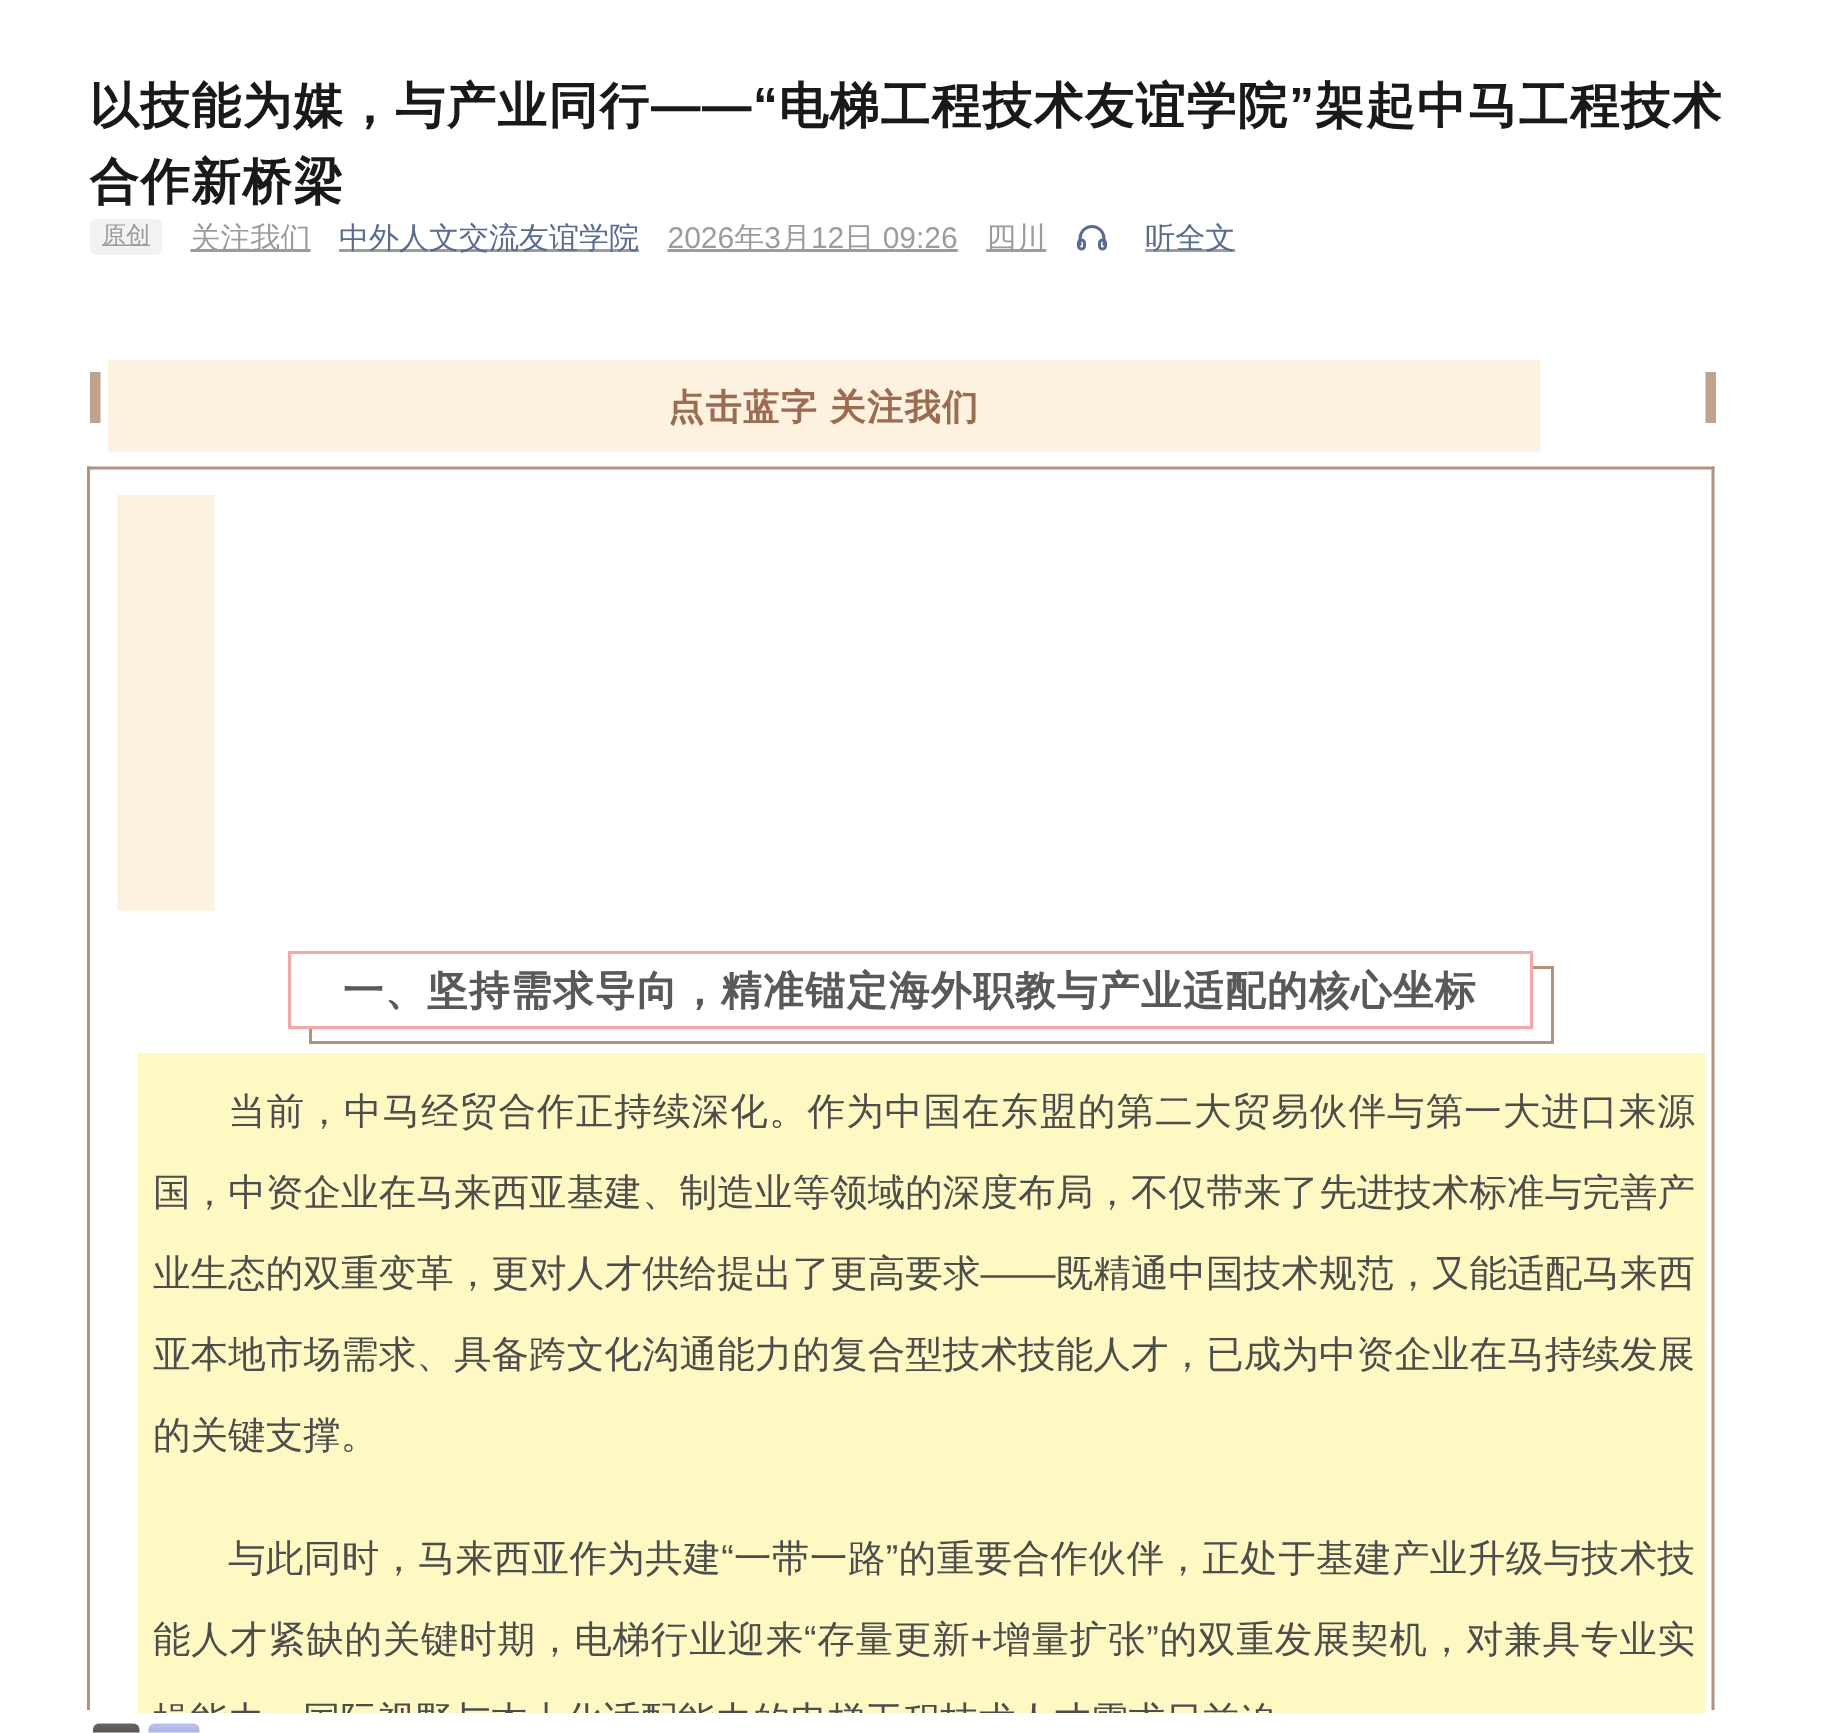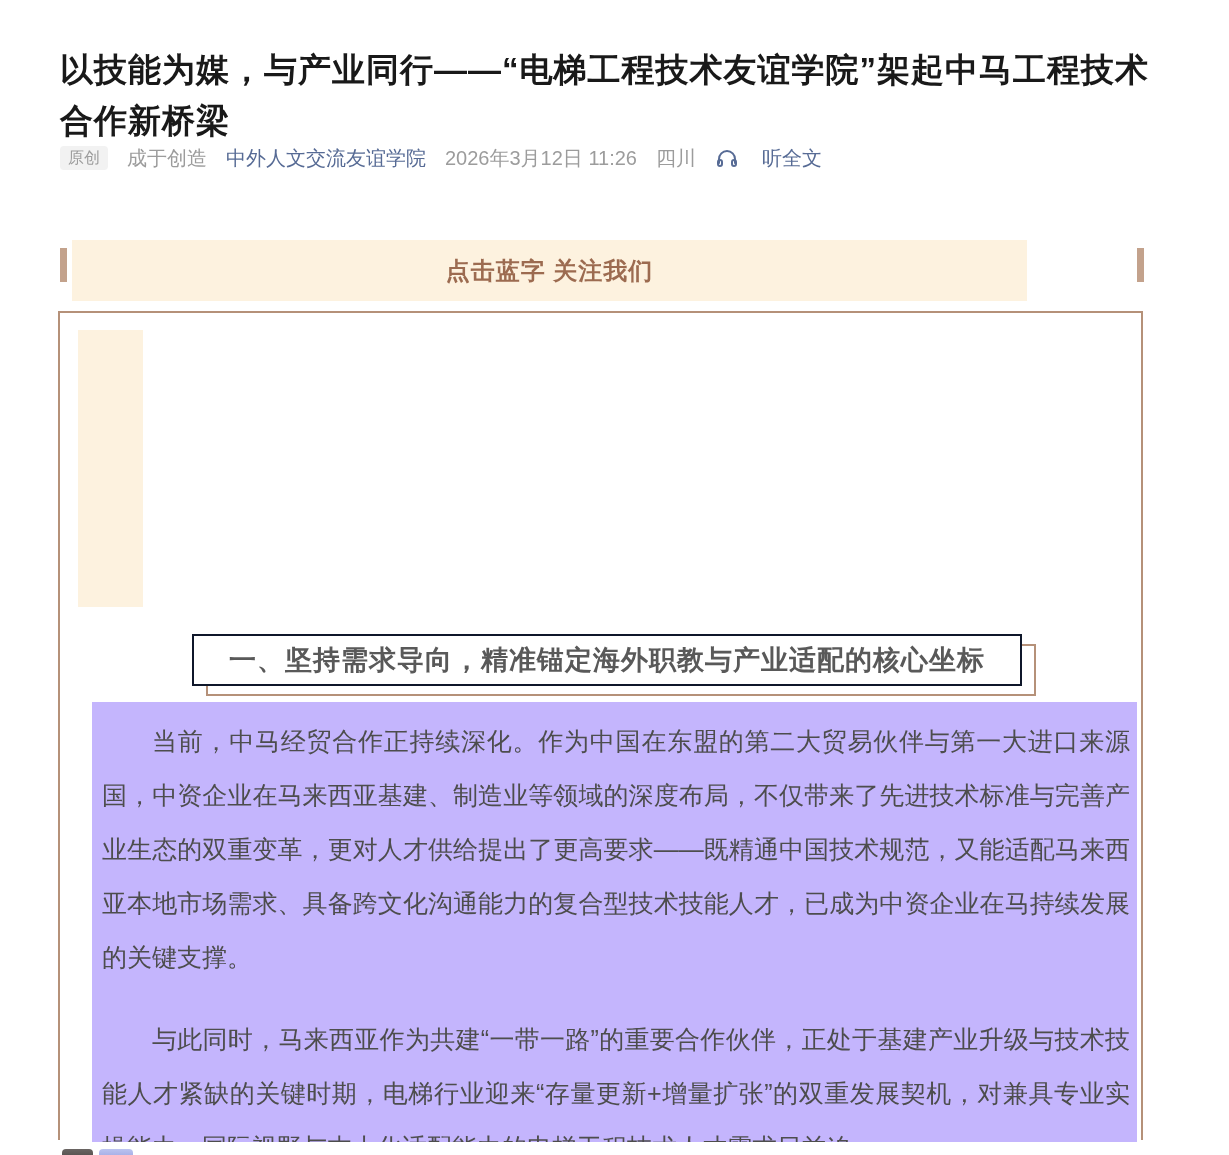--- a/index.html
+++ b/index.html
@@ -9,21 +9,21 @@
     font-family:"Liberation Sans","DejaVu Sans",sans-serif;
   }
   .title{
     position:absolute;left:60px;top:22px;width:1095px;
     font-size:33px;font-weight:700;line-height:51px;color:#191919;
     letter-spacing:1px;
   }
   .meta{
     position:absolute;left:60px;top:141px;height:34px;
     display:flex;align-items:center;gap:19px;
-    font-size:20px;color:#9c9c9c;white-space:nowrap;
+    font-size:20px;color:#9c9c9c;white-space:nowrap;text-decoration:underline;
   }
   .badge{
     background:#f2f2f2;color:#9c9c9c;font-size:16px;
     padding:4px 8px;border-radius:4px;line-height:1;
   }
   .account{color:#576b95;font-weight:500;}
   .listen{color:#576b95;display:flex;align-items:center;gap:23px;cursor:pointer;}
   .listen svg{display:block;}
 
   .banner{
@@ -54,49 +54,49 @@
   }
   .heading-wrap{
     position:absolute;left:132px;top:321px;width:830px;height:52px;
   }
   .heading-offset{
     position:absolute;left:14px;top:10px;width:100%;height:100%;
     border:2px solid #b59179;box-sizing:border-box;
   }
   .heading{
     position:relative;width:100%;height:100%;box-sizing:border-box;
-    background:#ffffff;border:2px solid #0f172a;
+    background:#ffffff;border:2px solid #fca5a5;
     display:flex;align-items:center;justify-content:center;
     font-size:27px;font-weight:700;color:#595959;letter-spacing:1px;
     z-index:1;
   }
   .cream-block{
     position:absolute;left:32px;top:389px;width:1045px;height:440px;
-    background:#c4b5fd;box-sizing:border-box;padding:12px 7px 0 10px;
+    background:#fef9c3;box-sizing:border-box;padding:12px 7px 0 10px;
     overflow:hidden;
   }
   .cream-block .para{width:1028px;}
   .cream-block .para + .para{margin-top:28px;}
 
   .cut-icon{
     position:absolute;top:1149px;height:16px;border-radius:4px;
   }
   .cut-icon.dark{left:62px;width:31px;background:linear-gradient(#6a6563,#3f3b39);}
   .cut-icon.blue{left:99px;width:34px;background:linear-gradient(#bcc3f0,#8b95da);}
 </style>
 </head>
 <body>
 
 <h1 class="title">以技能为媒，与产业同行——“电梯工程技术友谊学院”架起中马工程技术合作新桥梁</h1>
 
 <div class="meta">
   <span class="badge">原创</span>
-  <span>成于创造</span>
+  <span>关注我们</span>
   <span class="account">中外人文交流友谊学院</span>
-  <span>2026年3月12日 11:26</span>
+  <span>2026年3月12日 09:26</span>
   <span>四川</span>
   <span class="listen">
     <span>
       <svg width="24" height="24" viewBox="0 0 24 24" fill="none" stroke="#576b95" stroke-width="2" stroke-linecap="round">
         <path d="M4 17v-4a8 8 0 0 1 16 0v4"></path>
         <rect x="3" y="14" width="4" height="6" rx="2" fill="none"></rect>
         <rect x="17" y="14" width="4" height="6" rx="2" fill="none"></rect>
       </svg>
     </span>
     <span>听全文</span>

